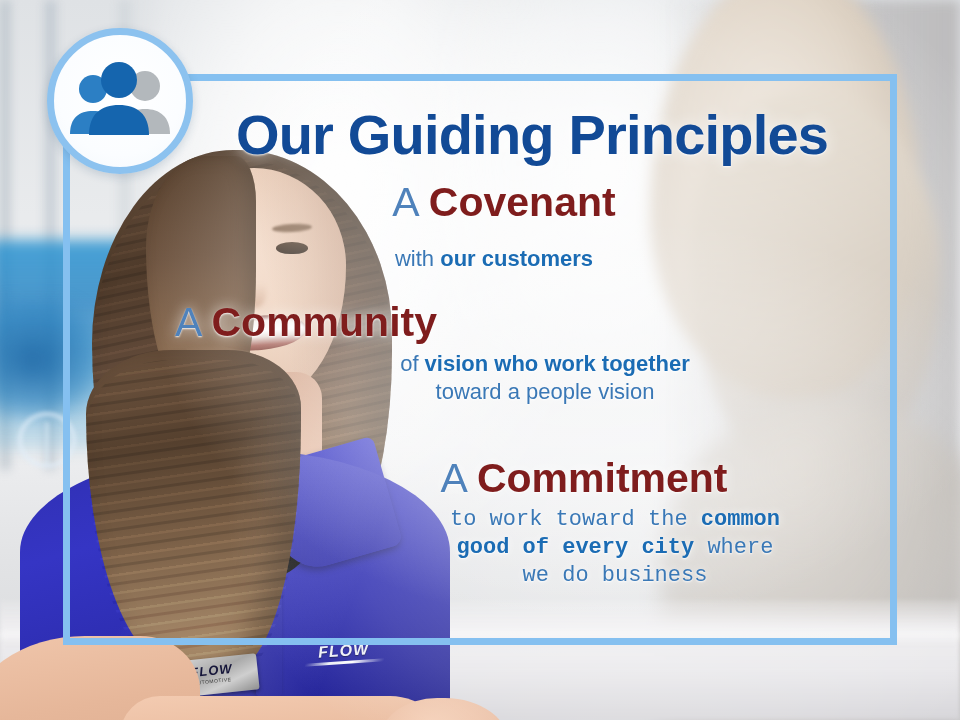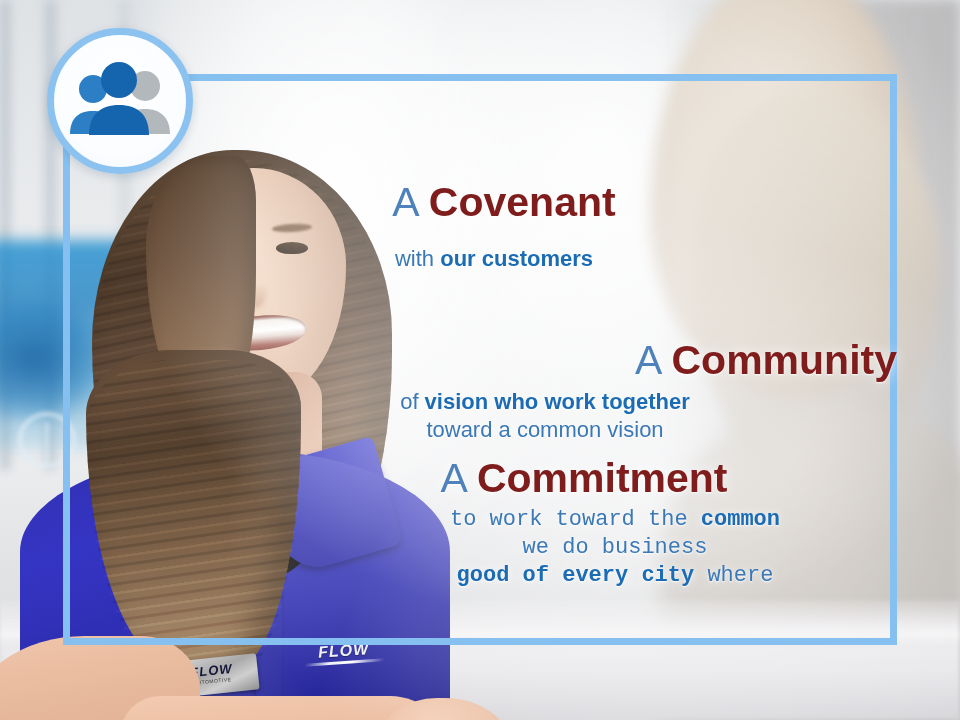--- a/index.html
+++ b/index.html
@@ -314,21 +314,21 @@
     font-size:22px; line-height:1.27; margin-top:6px;
     color:#3a78b6;
     text-shadow:0 1px 2px rgba(255,255,255,0.9), 0 0 10px rgba(255,255,255,0.8);
   }
   .sub b{ color:#1b6cb4; font-weight:bold; }
   .sub .ln{ display:block; white-space:nowrap; }
 
   .b1 .headline{ text-align:center; padding-left:48px; }
   .b1 .sub{ text-align:center; padding-left:28px;margin-top:21px; }
 
-  .b2 .headline{ text-align:right; padding-left:112px;margin-top:38px; }
+  .b2 .headline{ text-align:left; padding-left:112px; }
   .b2 .sub{ text-align:center; padding-left:130px; }
 
   .b3 .headline{ text-align:center; padding-left:208px; }
   .b3 .sub{ text-align:center; padding-left:270px;font-family:Liberation Mono, monospace; }
 </style>
 </head>
 <body>
 
 <div class="stage">
 
@@ -401,48 +401,49 @@
       <circle cx="29" cy="27" r="14" fill="#2C7FC4"></circle>
       <path d="M6 72 C6 56 15 49 29 49 C43 49 52 56 52 72 Z" fill="#2C7FC4"></path>
 
       <circle cx="55" cy="18" r="18" fill="#1565AE"></circle>
       <path d="M25 73 C25 52 37 43 55 43 C73 43 85 52 85 73 Z" fill="#1565AE"></path>
     </svg>
   </div>
 
   <div class="content">
 
+    <div class="title">Our Guiding Principles</div>
 
     <div class="block b1">
       <div class="headline">
         <span class="art">A</span>
         <span class="key">Covenant</span>
       </div>
       <div class="sub">
         <span class="ln"><span>with </span><b>our customers</b><span></span></span>
       </div>
     </div>
 
     <div class="block b2">
       <div class="headline">
         <span class="art">A</span>
         <span class="key">Community</span>
       </div>
       <div class="sub">
         <span class="ln"><span>of </span><b>vision who work together</b><span></span></span>
-        <span class="ln"><span>toward a common vision</span><b></b><span></span></span>
+        <span class="ln"><span>toward a people vision</span><b></b><span></span></span>
       </div>
     </div>
 
     <div class="block b3">
       <div class="headline">
         <span class="art">A</span>
         <span class="key">Commitment</span>
       </div>
       <div class="sub">
         <span class="ln"><span>to work toward the </span><b>common</b><span></span></span>
+        <span class="ln"><span></span><b>good of every city</b><span> where</span></span>
         <span class="ln"><span>we do business</span><b></b><span></span></span>
-        <span class="ln"><span></span><b>good of every city</b><span> where</span></span>
       </div>
     </div>
 
   </div>
 </div>
 
 </body></html>

